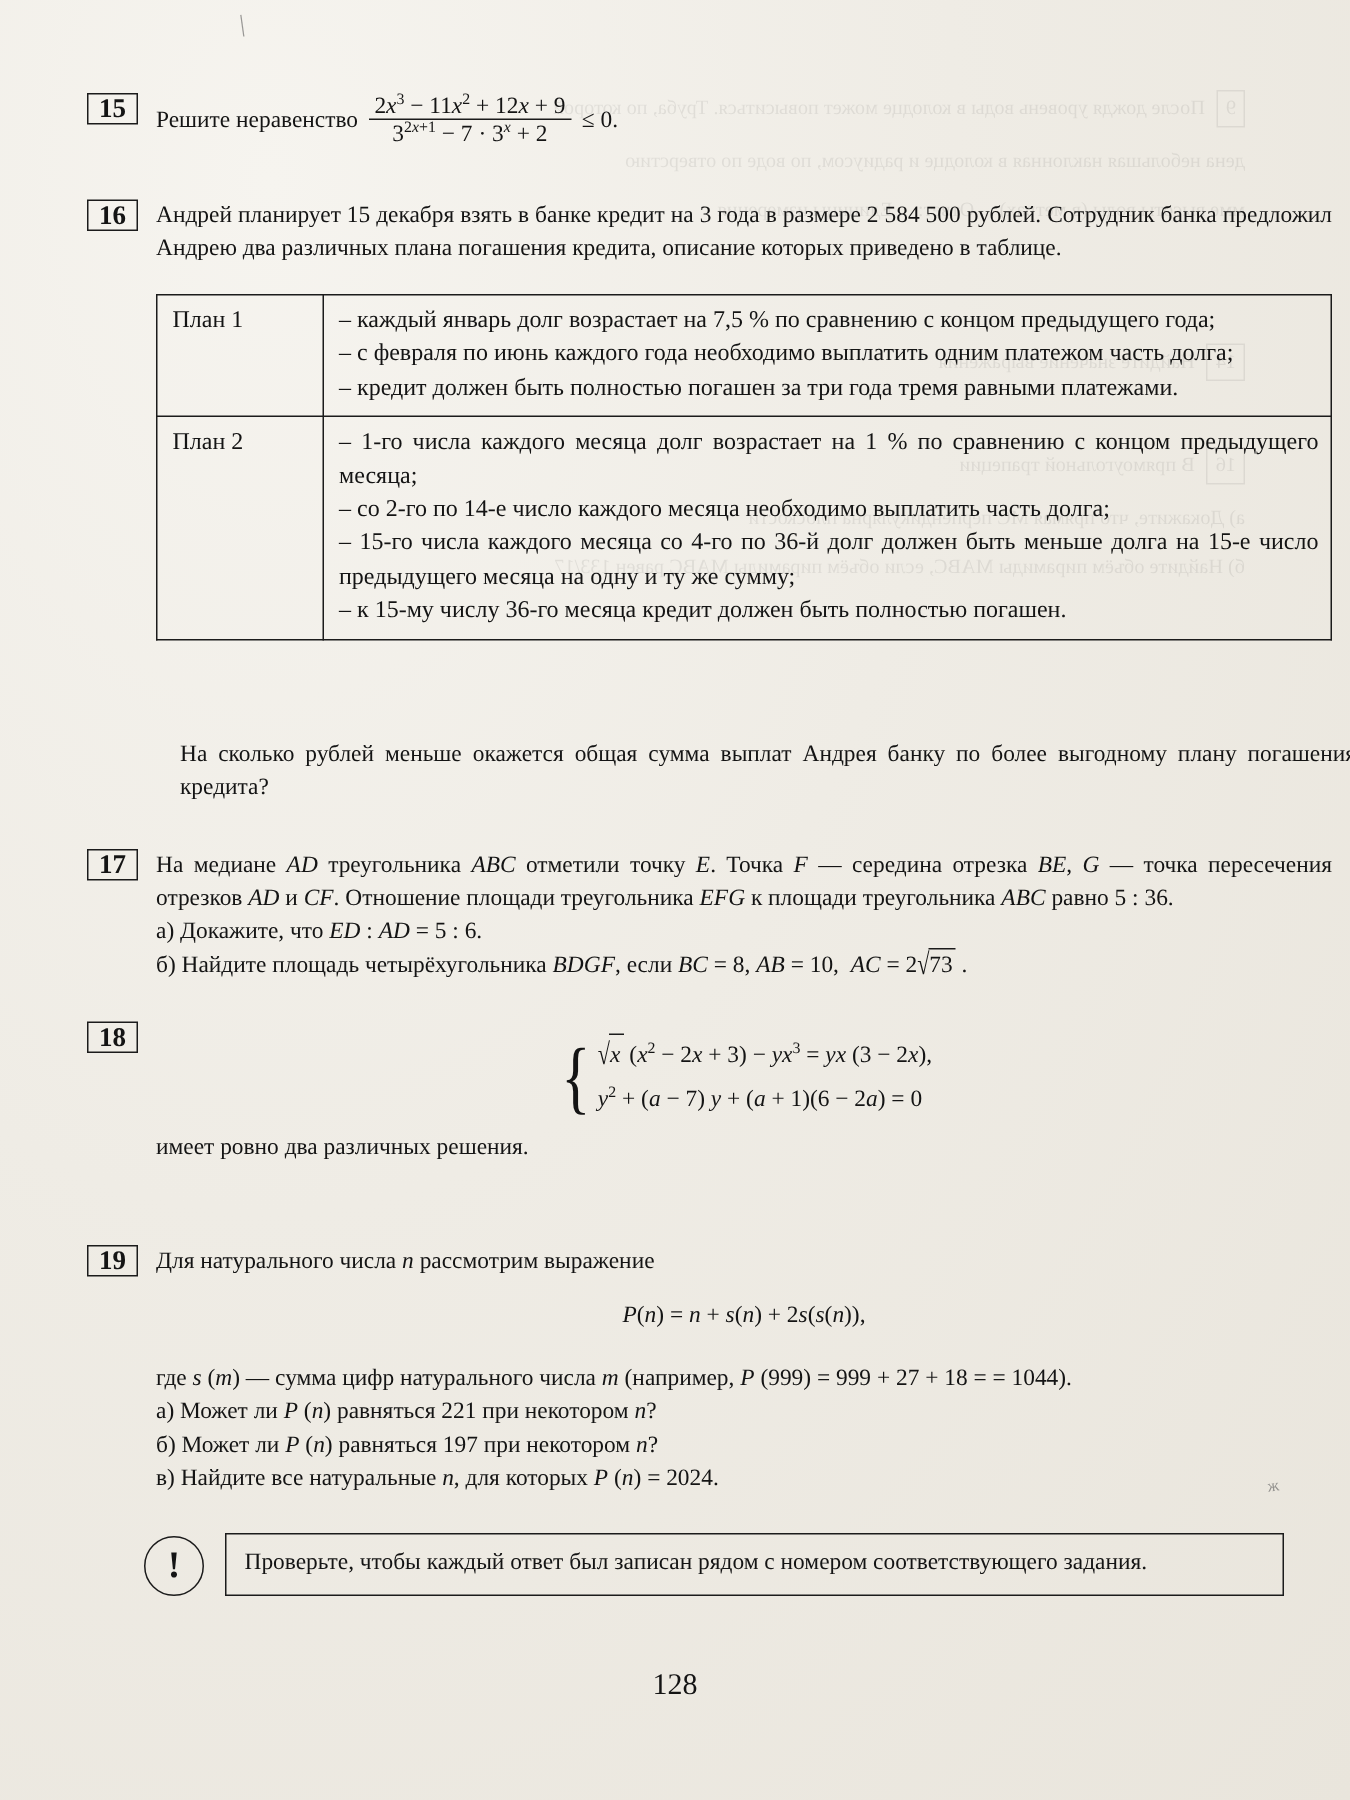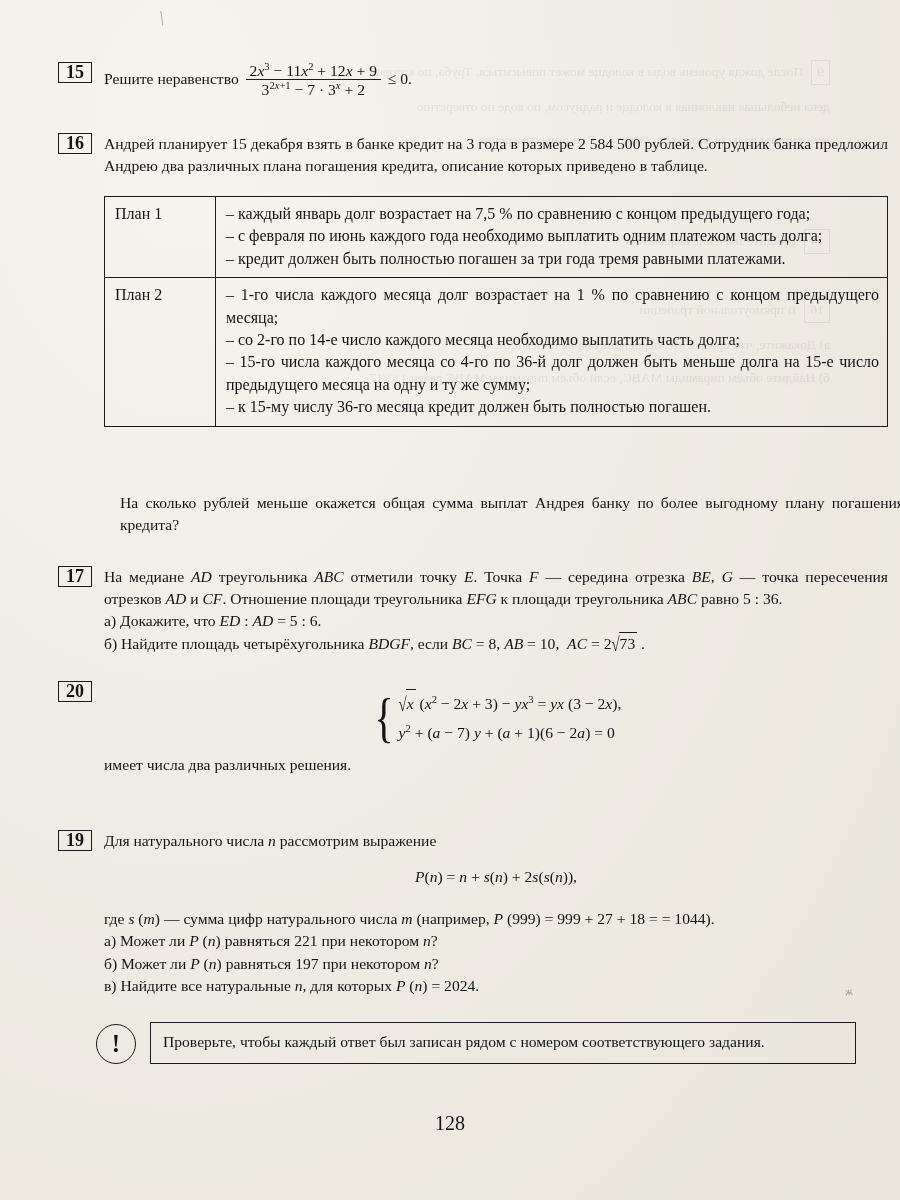--- a/index.html
+++ b/index.html
@@ -250,35 +250,35 @@
           На медиане <i>AD</i> треугольника <i>ABC</i> отметили точку <i>E</i>. Точка <i>F</i> — середина отрезка <i>BE</i>,
           <i>G</i> — точка пересечения отрезков <i>AD</i> и <i>CF</i>. Отношение площади треугольника <i>EFG</i>
           к площади треугольника <i>ABC</i> равно 5 : 36.
         </div>
         <div>а) Докажите, что <i>ED</i> : <i>AD</i> = 5 : 6.</div>
         <div>б) Найдите площадь четырёхугольника <i>BDGF</i>, если <i>BC</i> = 8, <i>AB</i> = 10, &nbsp;<i>AC</i> = 2<span class="radic">√</span><span class="sqrt">73</span> .</div>
       </div>
     </div>
 
     <div class="task" style="left:58px; top:681px; width:830px;">
-      <div class="num-box">20</div>
+      <div class="num-box">18</div>
       <div class="body" style="width:790px;">
         <div class="system">
           <span class="brace">{</span>
           <span class="eqs">
             <div>
               <span class="radic">√</span><span class="sqrt"><i>x</i></span>
               <span>(<i>x</i><sup class="m">2</sup> − 2<i>x</i> + 3)</span> − <i>yx</i><sup class="m">3</sup> = <i>yx</i> (3 − 2<i>x</i>),
             </div>
             <div>
               <i>y</i><sup class="m">2</sup> + (<i>a</i> − 7) <i>y</i> + (<i>a</i> + 1)(6 − 2<i>a</i>) = 0
             </div>
           </span>
         </div>
-        <div>имеет числа два различных решения.</div>
+        <div>имеет ровно два различных решения.</div>
       </div>
     </div>
 
     <div class="task" style="left:58px; top:830px; width:830px;">
       <div class="num-box">19</div>
       <div class="body" style="width:790px;">
         <div>
           Для натурального числа <i>n</i> рассмотрим выражение
         </div>
         <div class="centered" style="margin:14px 0 20px 0;">

